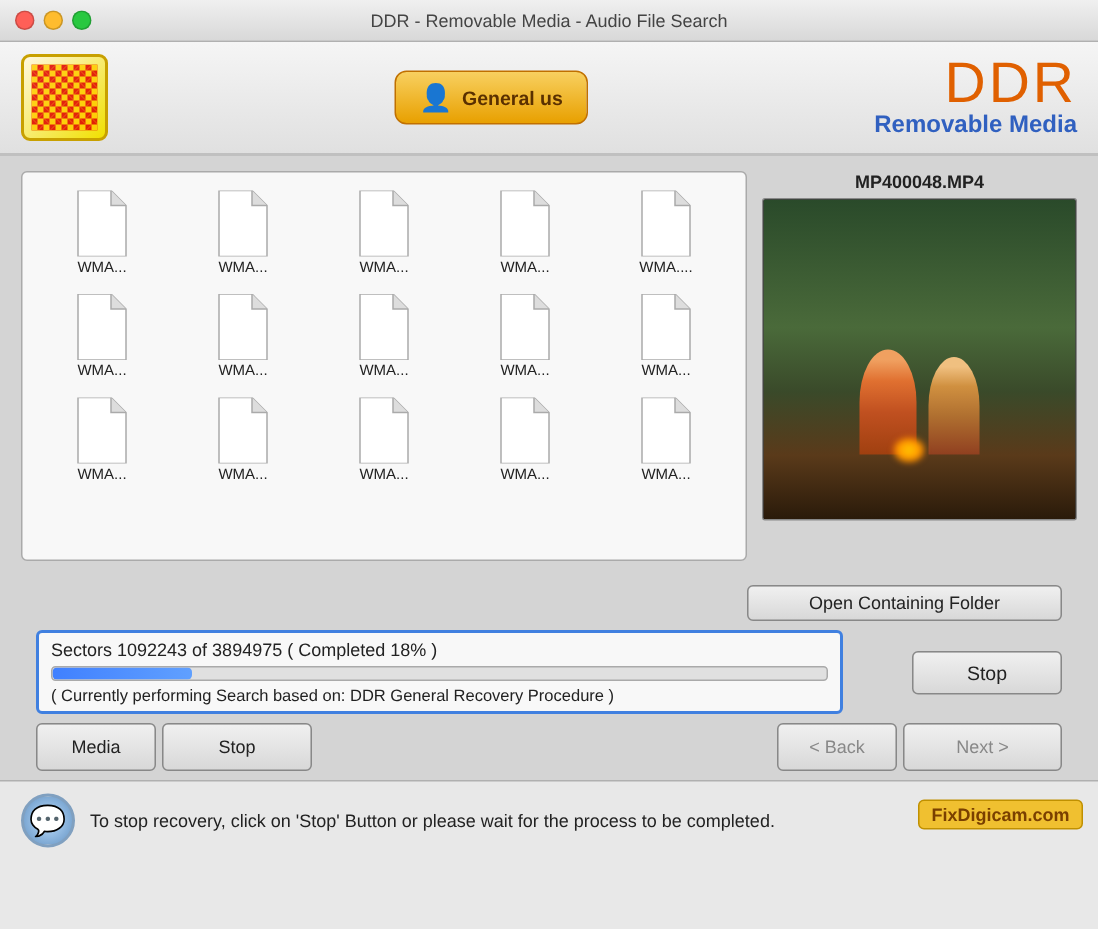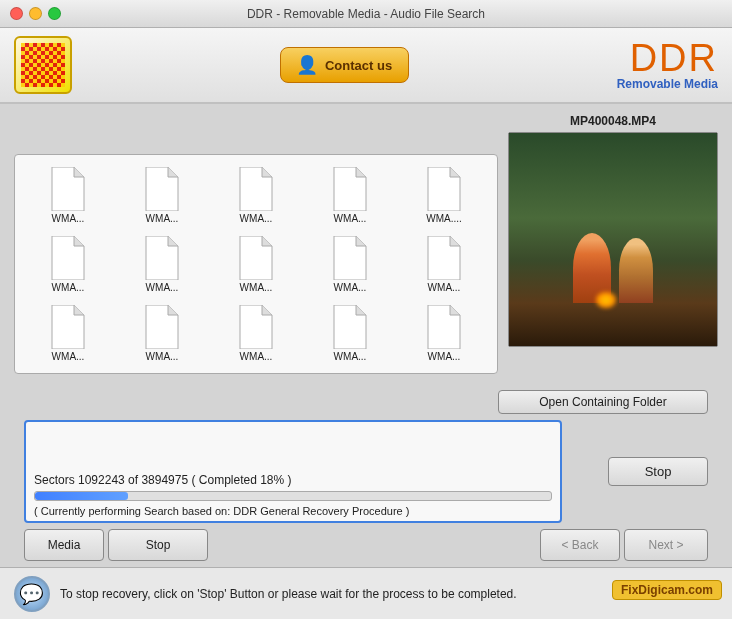--- a/index.html
+++ b/index.html
@@ -95,21 +95,21 @@
       text-align: right;
     }
     .ddr-title {
       font-size: 38px;
       font-weight: 400;
       color: #e06000;
       line-height: 1;
       letter-spacing: 2px;
     }
     .ddr-subtitle {
-      font-size: 12px;
+      font-size: 16px;
       color: #3060c0;
       font-weight: 600;
     }
 
     
     .main-content {
       background: #d4d4d4;
       padding: 10px 14px;
       display: flex;
       gap: 10px;
@@ -117,21 +117,20 @@
     }
 
     
     .file-grid-container {
       flex: 1;
       background: #f8f8f8;
       border: 1px solid #aaa;
       border-radius: 4px;
       padding: 8px;
       overflow: hidden;
-      margin-top: 40px;
     }
     .file-grid {
       display: grid;
       grid-template-columns: repeat(5, 1fr);
       gap: 4px;
     }
     .file-item {
       display: flex;
       flex-direction: column;
       align-items: center;
@@ -259,21 +258,20 @@
       flex: 1;
       border: 2px solid #4080e0;
       border-radius: 4px;
       background: #f8f8f8;
       padding: 4px 8px;
     }
     .progress-text {
       font-size: 12px;
       color: #222;
       margin-bottom: 4px;
-      margin-top: 47px;
     }
     .progress-bar-container {
       height: 10px;
       background: #e0e0e0;
       border-radius: 3px;
       border: 1px solid #aaa;
       overflow: hidden;
       margin-bottom: 4px;
     }
     .progress-bar-fill {
@@ -320,21 +318,21 @@
       font-size: 12px;
       cursor: pointer;
       color: #222;
       margin-right: 4px;
       height: 100%;
     }
     .nav-btn.help { width: 80px; }
     .nav-btn.exit { width: 100px; }
     .nav-spacer { flex: 1; }
     .nav-btn.back { width: 80px; color: #888; }
-    .nav-btn.next { width: 84px; color: #888; margin-right: 0; }
+    .nav-btn.next { width: 106px; color: #888; margin-right: 0; }
 
     
     .info-bar {
       background: #e8e8e8;
       border-top: 1px solid #b0b0b0;
       padding: 8px 14px;
       display: flex;
       align-items: center;
       gap: 10px;
       position: relative;
@@ -379,21 +377,21 @@
   </div>
   <span class="title-bar-text">DDR - Removable Media - Audio File Search</span>
 </div>
 
 <div class="header">
   <div class="logo-icon">
     <div class="logo-checkerboard"></div>
   </div>
   <button class="contact-btn">
     <span class="contact-icon">👤</span>
-    <span>Contact us</span>
+    <span>General us</span>
   </button>
   <div class="ddr-brand">
     <div class="ddr-title">DDR</div>
     <div class="ddr-subtitle">Removable Media</div>
   </div>
 </div>
 
 <div class="main-content">
 
   <div class="file-grid-container">

